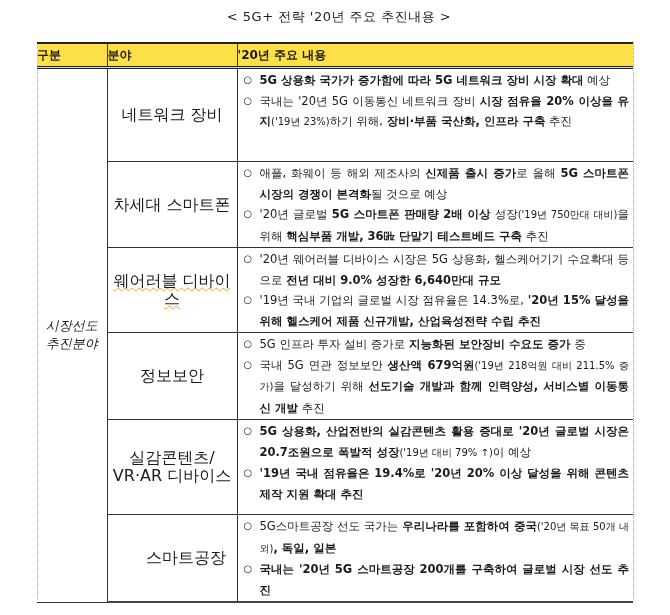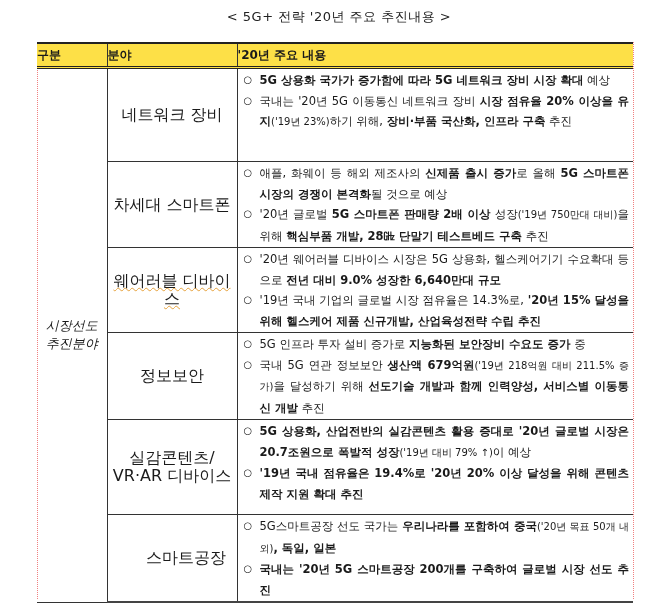--- a/index.html
+++ b/index.html
@@ -67,21 +67,21 @@
     </tr>
     <tr style="height:83px">
       <td class="field">차세대 스마트폰</td>
       <td class="content">
           <div class="bullet">
             <span class="mark">○</span>
             <span class="text"><span>애플, 화웨이 등 해외 제조사의 </span><span class="b">신제품 출시 증가</span><span>로 올해 </span><span class="b">5G 스마트폰 시장의 경쟁이 본격화</span><span>될 것으로 예상</span></span>
           </div>
           <div class="bullet">
             <span class="mark">○</span>
-            <span class="text"><span>'20년 글로벌 </span><span class="b">5G 스마트폰 판매량 2배 이상</span><span> 성장</span><span class="sm">('19년 750만대 대비)</span><span>을 위해 </span><span class="b">핵심부품 개발, 28㎓ 단말기 테스트베드 구축</span><span> 추진</span></span>
+            <span class="text"><span>'20년 글로벌 </span><span class="b">5G 스마트폰 판매량 2배 이상</span><span> 성장</span><span class="sm">('19년 750만대 대비)</span><span>을 위해 </span><span class="b">핵심부품 개발, 36㎓ 단말기 테스트베드 구축</span><span> 추진</span></span>
           </div>
         </td>
     </tr>
     <tr style="height:84px">
       <td class="field"><span class="wavy">웨어러블 디바이스</span></td>
       <td class="content">
           <div class="bullet">
             <span class="mark">○</span>
             <span class="text"><span>'20년 웨어러블 디바이스 시장은 5G 상용화, 헬스케어기기 수요확대 등으로 </span><span class="b">전년 대비 9.0% 성장한 6,640만대 규모</span></span>
           </div>

